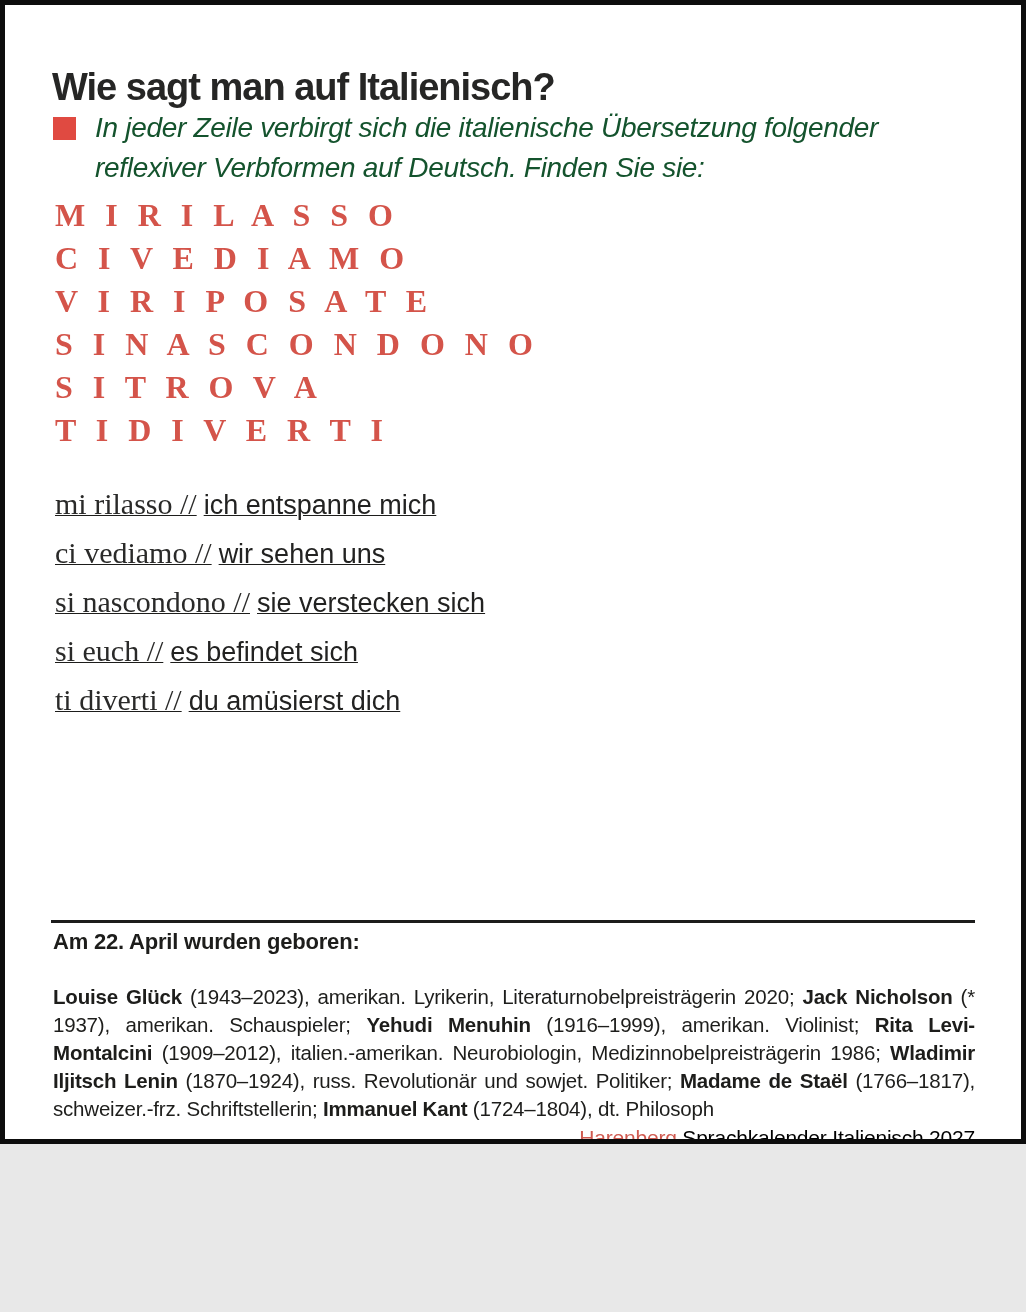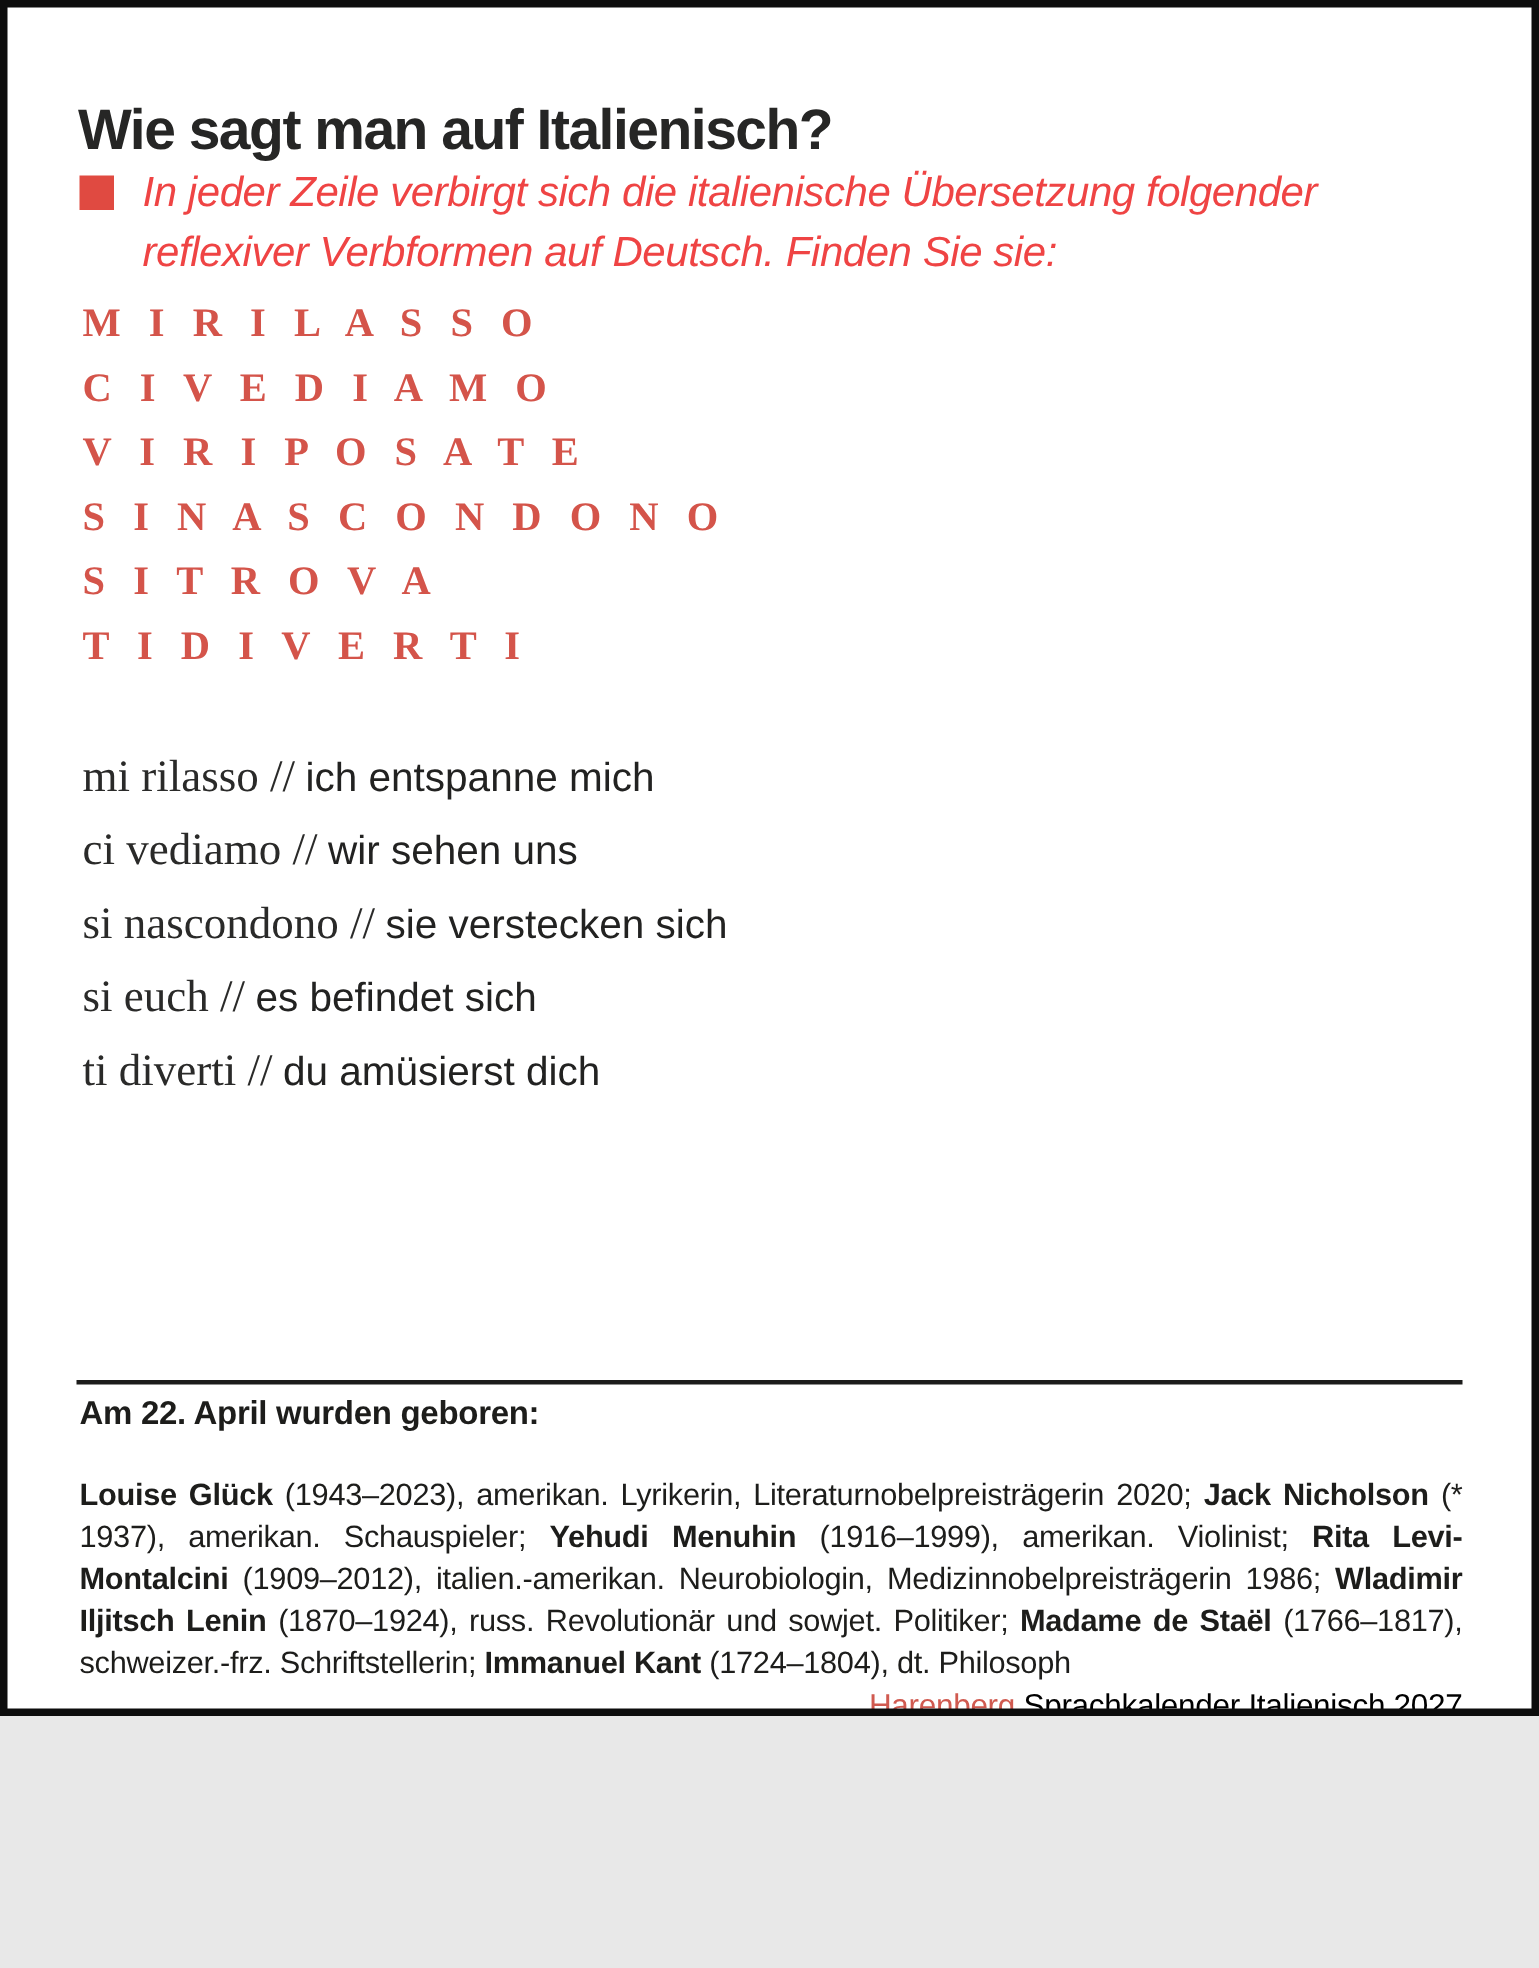--- a/index.html
+++ b/index.html
@@ -23,29 +23,29 @@
     line-height: 40px; color: #262625;
   }
   .task-row { position: absolute; left: 53px; top: 108px; width: 900px; }
   .bullet-square {
     position: absolute; left: 0; top: 9px;
     width: 23px; height: 23px; background: #e04a41;
   }
   .task-text {
     margin-left: 42px;
     font-style: italic; font-size: 28px; line-height: 40px;
-    letter-spacing: -0.3px; white-space: pre-line; color: #ef4444;
+    letter-spacing: -0.3px; white-space: pre-line; color: #14532d;
   }
   .puzzle { position: absolute; left: 55px; top: 194px; }
   .puzzle-row {
     font-family: "Liberation Serif", serif;
-    font-weight: 700; font-size: 27px; line-height: 43px;
+    font-weight: 700; font-size: 32px; line-height: 43px;
     letter-spacing: 6px; color: #d4544a; white-space: nowrap;
   }
-  .solutions { position: absolute; left: 55px; top: 496px; }
+  .solutions { position: absolute; left: 55px; top: 482px; text-decoration: underline; }
   .solution-line { line-height: 44px; white-space: nowrap; }
   .sol-it {
     font-family: "Liberation Serif", serif;
     font-size: 30px; color: #2a2a29;
   }
   .sol-de { font-size: 27px; color: #222221; margin-left: 7px; }
   .rule {
     position: absolute; left: 51px; top: 920px;
     width: 924px; height: 3px; background: #1c1c1b;
   }

